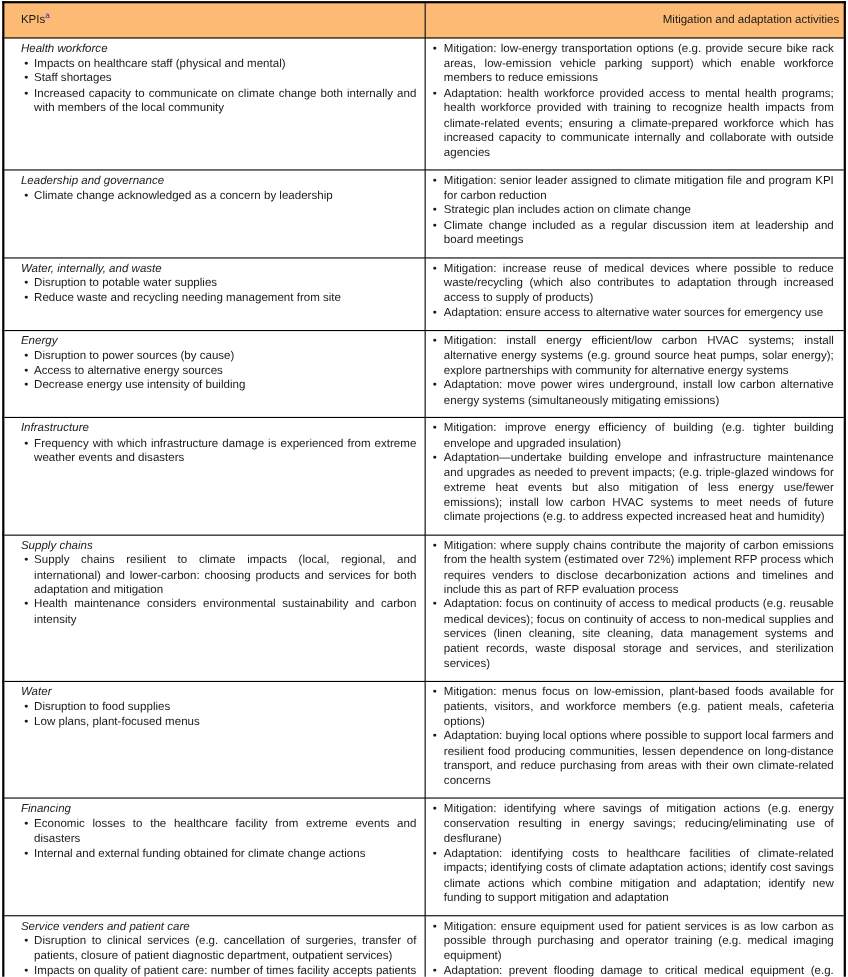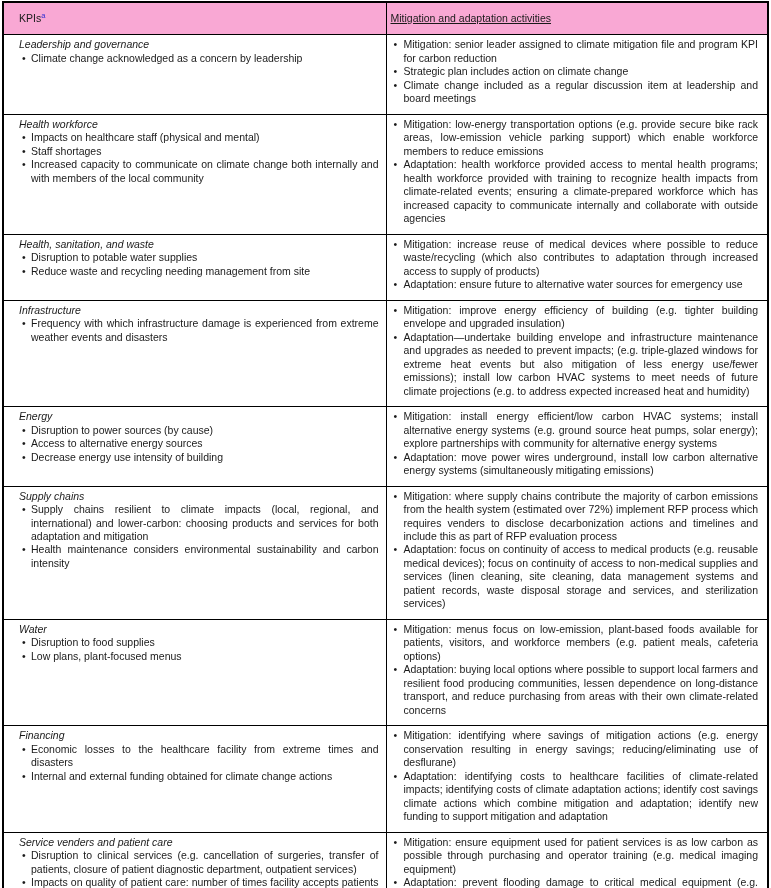--- a/index.html
+++ b/index.html
@@ -13,28 +13,28 @@
   table.kpi-table {
     border-collapse: collapse;
     table-layout: fixed;
     width: 767px;
     border: 2px solid #000;
     font-size: 10.5px;
     line-height: 1.285;
   }
   .kpi-table th, .kpi-table td { border: 1px solid #000; }
   .kpi-table th {
-    background: #f9a8d4;
+    background: #fdba74;
     font-weight: 400;
     font-size: 10.5px;
     padding: 9px 4px;
     height: 31px;
   }
   th.kpis-th { text-align: left; padding-left: 15px; width: 383px; }
-  th.act-th  { text-align: left; text-decoration: underline; }
+  th.act-th  { text-align: right; }
   sup.ref-marker {
     color: #2d2dd2;
     font-size: 7.5px;
     line-height: 0;
     vertical-align: super;
   }
   .kpi-table td { vertical-align: top; padding: 3px 7px 8px 15px; }
   td.act-cell { padding: 3px 9px 8px 7px; }
   .category { font-style: italic; }
   ul.bullets { margin: 0; padding: 0; list-style: none; }
@@ -58,78 +58,63 @@
 <table class="kpi-table">
   <thead>
     <tr>
       <th class="kpis-th"><span>KPIs</span><sup class="ref-marker">a</sup></th>
       <th class="act-th">Mitigation and adaptation activities</th>
     </tr>
   </thead>
   <tbody>
   <tr>
     <td class="kpi-cell">
+      <div class="category">Health workforce</div>
+      <ul class="bullets">
+            <li>Impacts on healthcare staff (physical and mental)</li>
+            <li>Staff shortages</li>
+            <li>Increased capacity to communicate on climate change both internally and with members of the local community</li>
+          </ul>
+    </td>
+    <td class="act-cell">
+      <ul class="bullets">
+            <li>Mitigation: low-energy transportation options (e.g. provide secure bike rack areas, low-emission vehicle parking support) which enable workforce members to reduce emissions</li>
+            <li>Adaptation: health workforce provided access to mental health programs; health workforce provided with training to recognize health impacts from climate-related events; ensuring a climate-prepared workforce which has increased capacity to communicate internally and collaborate with outside agencies</li>
+          </ul>
+    </td>
+  </tr>
+
+  <tr>
+    <td class="kpi-cell">
       <div class="category">Leadership and governance</div>
       <ul class="bullets">
             <li>Climate change acknowledged as a concern by leadership</li>
           </ul>
     </td>
     <td class="act-cell">
       <ul class="bullets">
             <li>Mitigation: senior leader assigned to climate mitigation file and program KPI for carbon reduction</li>
             <li>Strategic plan includes action on climate change</li>
             <li>Climate change included as a regular discussion item at leadership and board meetings</li>
           </ul>
     </td>
   </tr>
 
   <tr>
     <td class="kpi-cell">
-      <div class="category">Health workforce</div>
-      <ul class="bullets">
-            <li>Impacts on healthcare staff (physical and mental)</li>
-            <li>Staff shortages</li>
-            <li>Increased capacity to communicate on climate change both internally and with members of the local community</li>
-          </ul>
-    </td>
-    <td class="act-cell">
-      <ul class="bullets">
-            <li>Mitigation: low-energy transportation options (e.g. provide secure bike rack areas, low-emission vehicle parking support) which enable workforce members to reduce emissions</li>
-            <li>Adaptation: health workforce provided access to mental health programs; health workforce provided with training to recognize health impacts from climate-related events; ensuring a climate-prepared workforce which has increased capacity to communicate internally and collaborate with outside agencies</li>
-          </ul>
-    </td>
-  </tr>
-
-  <tr>
-    <td class="kpi-cell">
-      <div class="category">Health, sanitation, and waste</div>
+      <div class="category">Water, internally, and waste</div>
       <ul class="bullets">
             <li>Disruption to potable water supplies</li>
             <li>Reduce waste and recycling needing management from site</li>
           </ul>
     </td>
     <td class="act-cell">
       <ul class="bullets">
             <li>Mitigation: increase reuse of medical devices where possible to reduce waste/recycling (which also contributes to adaptation through increased access to supply of products)</li>
-            <li>Adaptation: ensure future to alternative water sources for emergency use</li>
-          </ul>
-    </td>
-  </tr>
-
-  <tr>
-    <td class="kpi-cell">
-      <div class="category">Infrastructure</div>
-      <ul class="bullets">
-            <li>Frequency with which infrastructure damage is experienced from extreme weather events and disasters</li>
-          </ul>
-    </td>
-    <td class="act-cell">
-      <ul class="bullets">
-            <li>Mitigation: improve energy efficiency of building (e.g. tighter building envelope and upgraded insulation)</li>
-            <li>Adaptation—undertake building envelope and infrastructure maintenance and upgrades as needed to prevent impacts; (e.g. triple-glazed windows for extreme heat events but also mitigation of less energy use/fewer emissions); install low carbon HVAC systems to meet needs of future climate projections (e.g. to address expected increased heat and humidity)</li>
+            <li>Adaptation: ensure access to alternative water sources for emergency use</li>
           </ul>
     </td>
   </tr>
 
   <tr>
     <td class="kpi-cell">
       <div class="category">Energy</div>
       <ul class="bullets">
             <li>Disruption to power sources (by cause)</li>
             <li>Access to alternative energy sources</li>
@@ -139,20 +124,35 @@
     <td class="act-cell">
       <ul class="bullets">
             <li>Mitigation: install energy efficient/low carbon HVAC systems; install alternative energy systems (e.g. ground source heat pumps, solar energy); explore partnerships with community for alternative energy systems</li>
             <li>Adaptation: move power wires underground, install low carbon alternative energy systems (simultaneously mitigating emissions)</li>
           </ul>
     </td>
   </tr>
 
   <tr>
     <td class="kpi-cell">
+      <div class="category">Infrastructure</div>
+      <ul class="bullets">
+            <li>Frequency with which infrastructure damage is experienced from extreme weather events and disasters</li>
+          </ul>
+    </td>
+    <td class="act-cell">
+      <ul class="bullets">
+            <li>Mitigation: improve energy efficiency of building (e.g. tighter building envelope and upgraded insulation)</li>
+            <li>Adaptation—undertake building envelope and infrastructure maintenance and upgrades as needed to prevent impacts; (e.g. triple-glazed windows for extreme heat events but also mitigation of less energy use/fewer emissions); install low carbon HVAC systems to meet needs of future climate projections (e.g. to address expected increased heat and humidity)</li>
+          </ul>
+    </td>
+  </tr>
+
+  <tr>
+    <td class="kpi-cell">
       <div class="category">Supply chains</div>
       <ul class="bullets">
             <li>Supply chains resilient to climate impacts (local, regional, and international) and lower-carbon: choosing products and services for both adaptation and mitigation</li>
             <li>Health maintenance considers environmental sustainability and carbon intensity</li>
           </ul>
     </td>
     <td class="act-cell">
       <ul class="bullets">
             <li>Mitigation: where supply chains contribute the majority of carbon emissions from the health system (estimated over 72%) implement RFP process which requires venders to disclose decarbonization actions and timelines and include this as part of RFP evaluation process</li>
             <li>Adaptation: focus on continuity of access to medical products (e.g. reusable medical devices); focus on continuity of access to non-medical supplies and services (linen cleaning, site cleaning, data management systems and patient records, waste disposal storage and services, and sterilization services)</li>
@@ -173,21 +173,21 @@
             <li>Mitigation: menus focus on low-emission, plant-based foods available for patients, visitors, and workforce members (e.g. patient meals, cafeteria options)</li>
             <li>Adaptation: buying local options where possible to support local farmers and resilient food producing communities, lessen dependence on long-distance transport, and reduce purchasing from areas with their own climate-related concerns</li>
           </ul>
     </td>
   </tr>
 
   <tr>
     <td class="kpi-cell">
       <div class="category">Financing</div>
       <ul class="bullets">
-            <li>Economic losses to the healthcare facility from extreme times and disasters</li>
+            <li>Economic losses to the healthcare facility from extreme events and disasters</li>
             <li>Internal and external funding obtained for climate change actions</li>
           </ul>
     </td>
     <td class="act-cell">
       <ul class="bullets">
             <li>Mitigation: identifying where savings of mitigation actions (e.g. energy conservation resulting in energy savings; reducing/eliminating use of desflurane)</li>
             <li>Adaptation: identifying costs to healthcare facilities of climate-related impacts; identifying costs of climate adaptation actions; identify cost savings climate actions which combine mitigation and adaptation; identify new funding to support mitigation and adaptation</li>
           </ul>
     </td>
   </tr>

